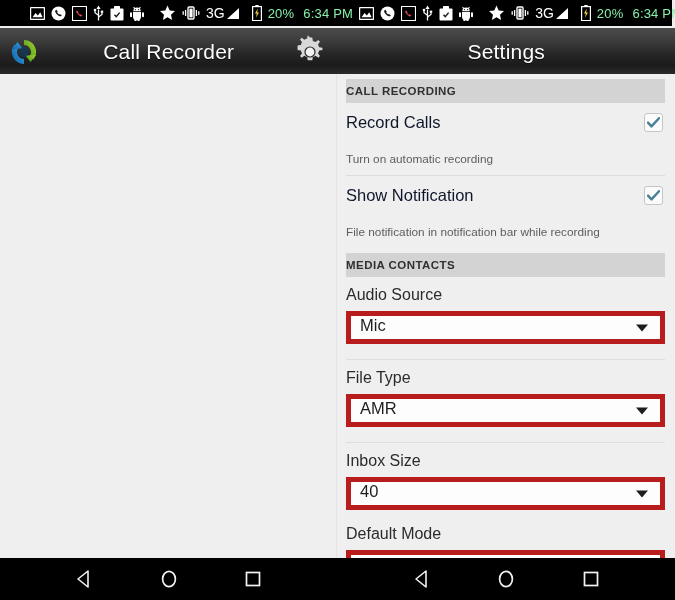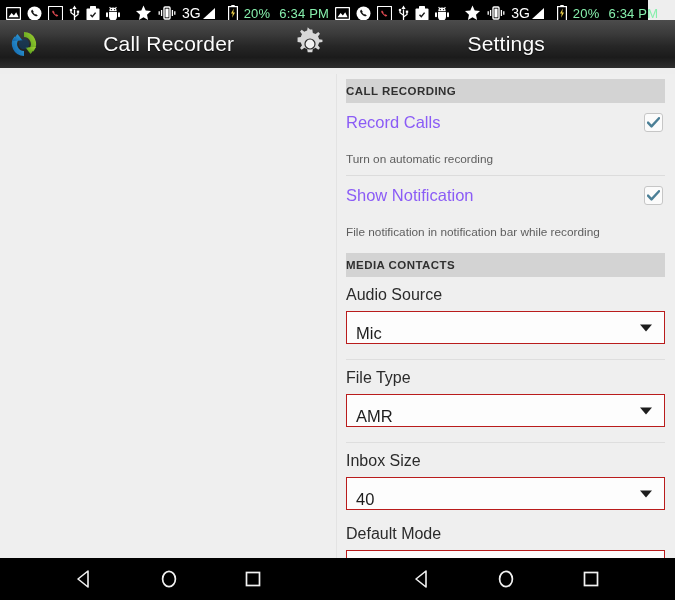--- a/index.html
+++ b/index.html
@@ -24,20 +24,21 @@
 
   
   #statusbar {
     position: absolute;
     top: 0; left: 0;
     width: 648px;
     height: 26px;
     background: #000000;
     display: flex;
     flex-direction: row;
+    padding-left: 24px;
   }
   .status-half {
     width: 337.5px;
     height: 26px;
     display: flex;
     flex-direction: row;
     align-items: center;
     padding-left: 6px;
     box-sizing: border-box;
   }
@@ -62,21 +63,21 @@
     font-weight: 400;
     margin-right: 1px;
     white-space: nowrap;
   }
   .sb-gap { width: 6px; flex: none; }
   .sb-gap-lg { width: 9px; flex: none; }
 
   
   #header {
     position: absolute;
-    top: 20px; left: 0;
+    top: 28px; left: 0;
     width: 675px;
     height: 48px;
     display: flex;
     flex-direction: row;
   }
   .header-half {
     position: relative;
     width: 337.5px;
     height: 48px;
     background: linear-gradient(to bottom, #4c4c4c 0%, #3b3b3b 28%, #262626 55%, #1b1b1b 78%, #2e2e2e 100%);
@@ -150,21 +151,21 @@
     box-sizing: border-box;
     font-family: "Liberation Sans", sans-serif;
   }
   .pref-row {
     position: relative;
     padding: 9px 10px 9px 9px;
     box-sizing: border-box;
   }
   .pref-title {
     font-size: 16.5px;
-    color: #8b5cf6;
+    color: #0f172a;
     font-weight: 400;
     line-height: 20px;
     font-family: "Liberation Sans", sans-serif;
   }
   .pref-sub {
     font-size: 11.8px;
     color: #5e5e5e;
     margin-top: 20px;
     line-height: 14px;
     font-family: "Liberation Sans", sans-serif;
@@ -197,24 +198,24 @@
   }
   .spinner-label {
     font-size: 16px;
     color: #2b2b2b;
     margin-bottom: 7px;
     font-family: "Liberation Sans", sans-serif;
   }
   .spinner-box {
     position: relative;
     background: #fdfdfd;
-    border: 1px solid #b91c1c;
+    border: 5px solid #b91c1c;
     height: 33px;
     display: flex;
-    align-items: flex-end;
+    align-items: flex-start;
     padding-left: 9px;
     box-sizing: border-box;
     cursor: pointer;
   }
   .spinner-value {
     font-size: 16.5px;
     color: #1d1d1d;
     font-family: "Liberation Sans", sans-serif;
   }
   .spinner-arrow {

